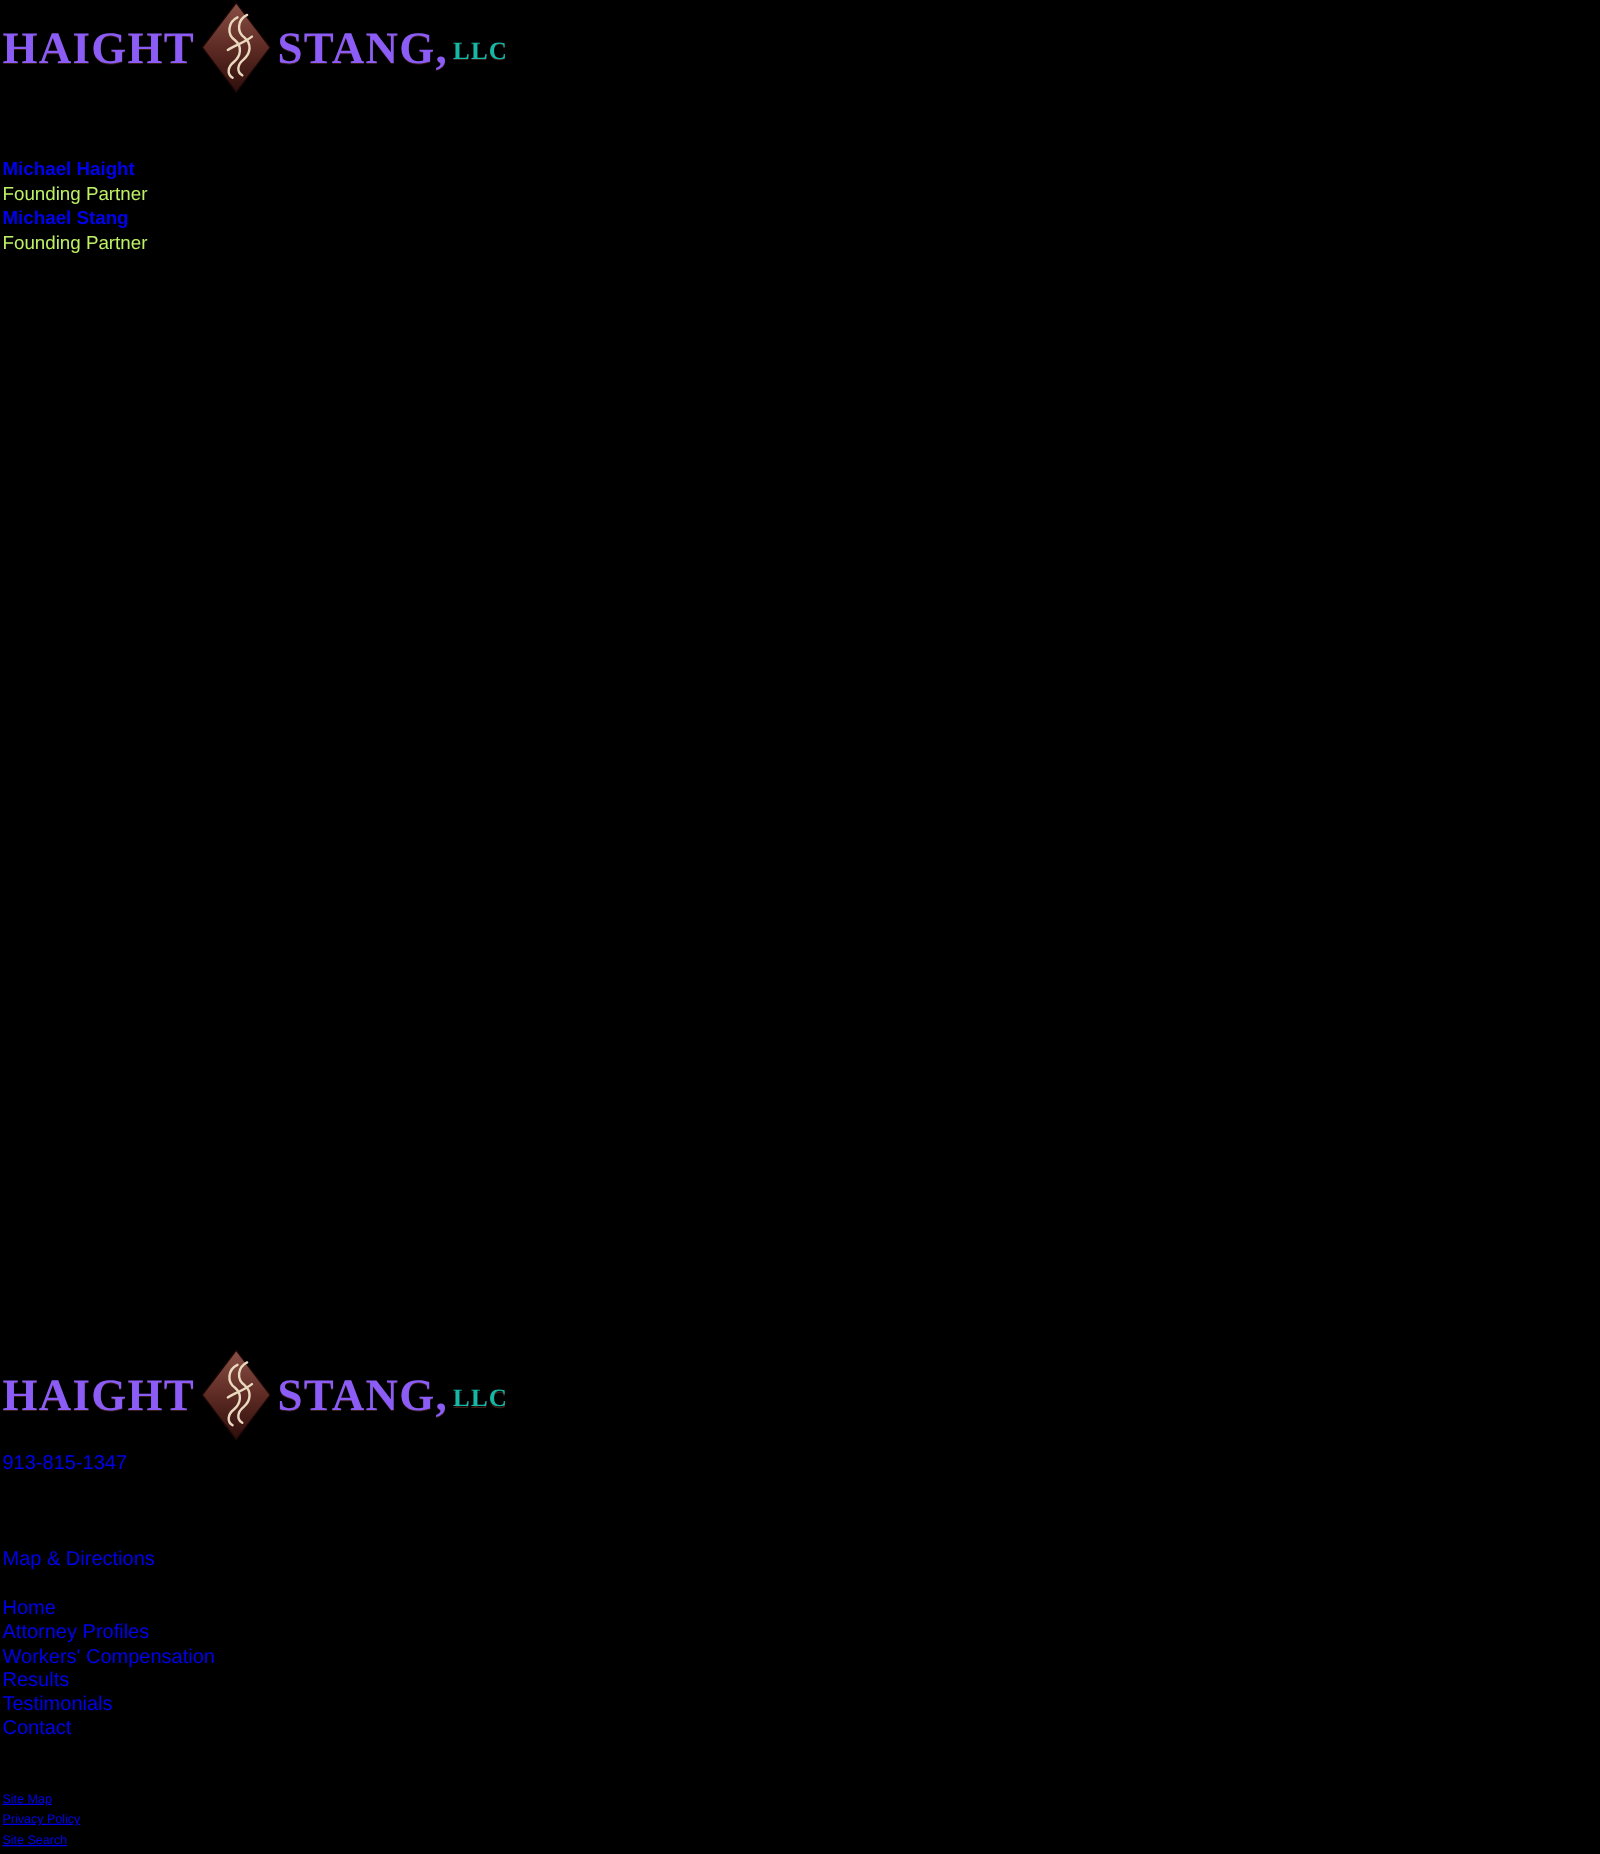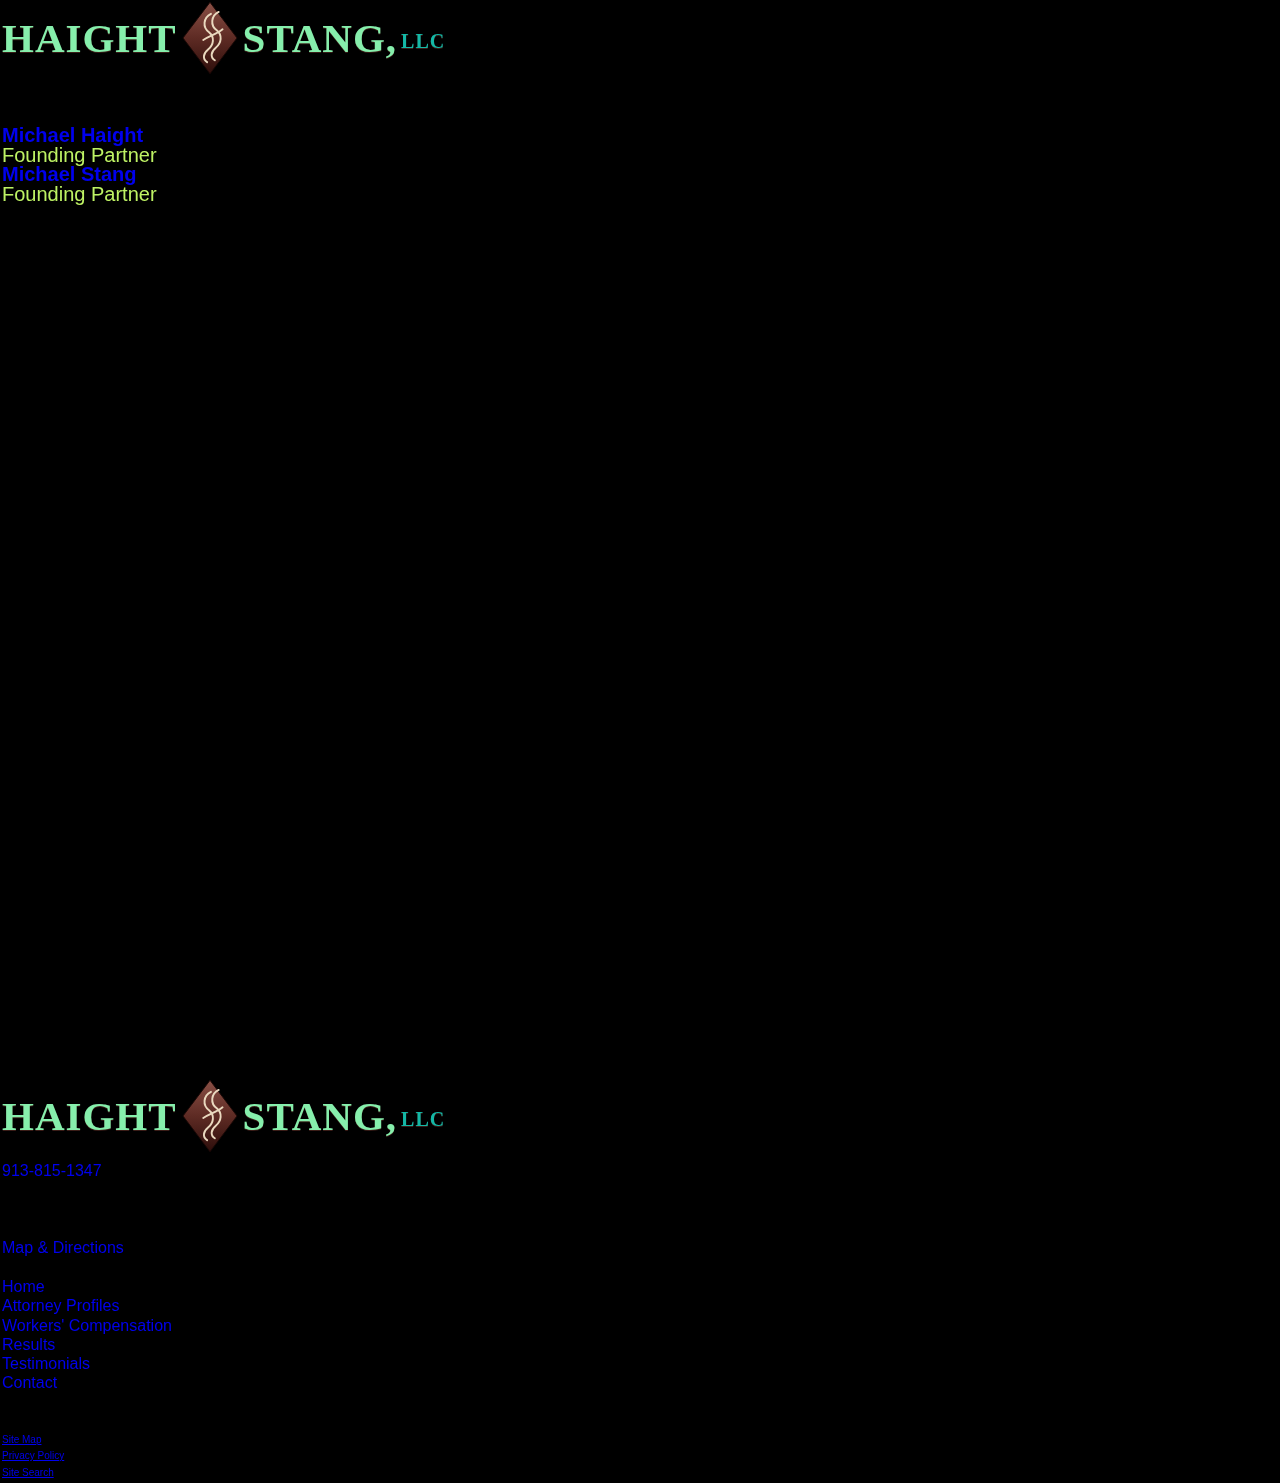--- a/index.html
+++ b/index.html
@@ -20,23 +20,23 @@
     display: flex;
     align-items: center;
     height: 76px;
     user-select: none;
   }
   .logo.top { top: 0px; }
   .logo.bottom { top: 1078px; }
   .logo-word {
     font-family: "Liberation Serif", serif;
     font-weight: bold;
-    font-size: 41px;
+    font-size: 36px;
     letter-spacing: 1px;
-    color: #86efac;
+    color: #8b5cf6;
     text-shadow: 0 1px 0 #3a1c17;
     line-height: 1;
   }
   .logo-word.left { margin-right: 5px; }
   .logo-word.right { margin-left: 5px; }
   .logo-suffix {
     font-family: "Liberation Serif", serif;
     font-weight: bold;
     font-size: 20px;
     letter-spacing: 1px;
@@ -46,21 +46,21 @@
     align-self: center;
     padding-top: 6px;
   }
   .logo-diamond { flex: 0 0 auto; }
 
   
   .attorneys {
     position: absolute;
     left: 2px;
     top: 126px;
-    font-size: 20px;
+    font-size: 15px;
     line-height: 19.5px;
   }
   .attorneys .name { font-weight: bold; display: block; }
   .attorneys .title { color: #bef264; display: block; }
 
   
   .phone {
     position: absolute;
     left: 2px;
     top: 1162px;

